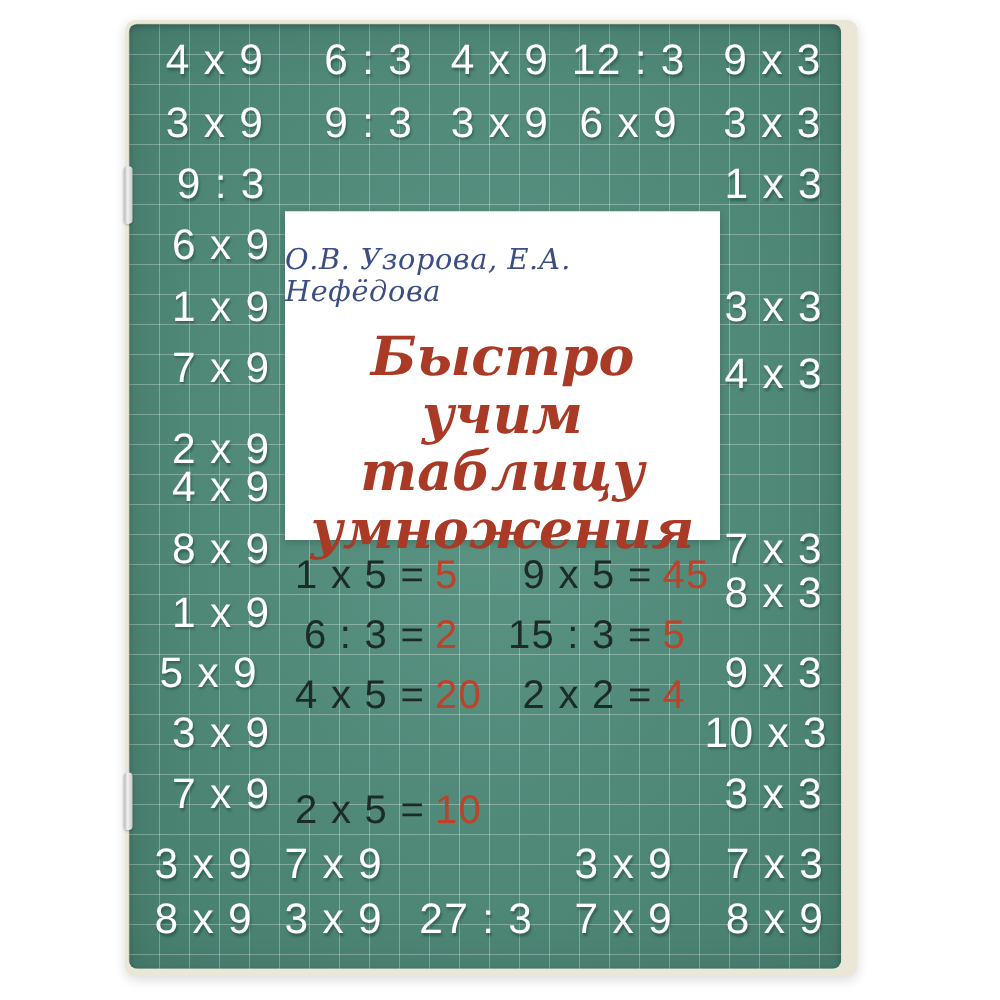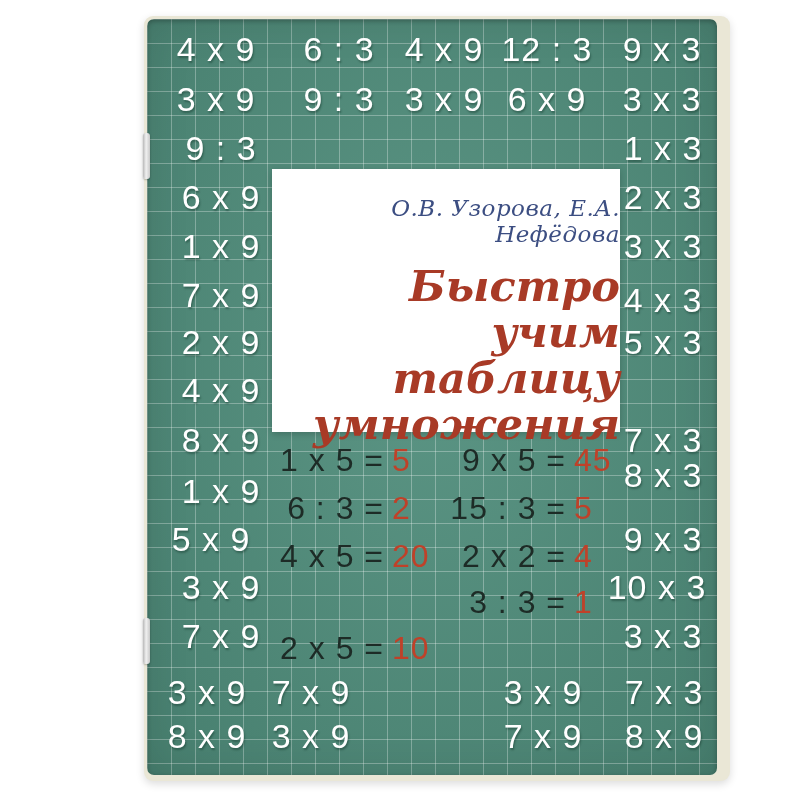--- a/index.html
+++ b/index.html
@@ -1,20 +1,19 @@
 <!DOCTYPE html>
 <html><head>
 <meta charset="utf-8">
 <style>
   html, body { margin: 0; padding: 0; }
   .photo {
     position: relative; width: 707px; height: 800px;
     background: #ffffff; overflow: hidden;
     font-family: "Liberation Sans", sans-serif;
-    margin-left: 44px;
   }
   .book {
     position: absolute; left: 100px; top: 16px; width: 586px; height: 765px;
     background: #eae7d6; border-radius: 9px;
     box-shadow: 0 3px 9px rgba(0,0,0,0.14);
   }
   .board {
     position: absolute; left: 3px; top: 3px; width: 570px; height: 756px;
     border-radius: 7px;
     background-color: #4f8d7b;
@@ -42,26 +41,26 @@
     display: flex; align-items: center;
     font-size: 32px; white-space: nowrap; letter-spacing: 1px;
   }
   .eq-lhs { display: inline-block; width: 200px; text-align: right; color: #1d2b26; }
   .eq-ans { margin-left: 8px; color: #bf4129; }
   .title-box {
     position: absolute; left: 228px; top: 169px; width: 348px; height: 263px;
     background: #ffffff; box-shadow: 0 2px 7px rgba(0,0,0,0.20);
   }
   .authors {
-    margin-top: 26px; text-align: right;
+    margin-top: 26px; text-align: left;
     font-family: "DejaVu Serif", serif; font-style: italic;
     font-size: 23px; color: #3c4e82; letter-spacing: 0.5px;
   }
   .book-title {
-    margin-top: 16px; text-align: right;
+    margin-top: 16px; text-align: center;
     font-family: "DejaVu Serif", serif; font-style: italic; font-weight: bold;
     font-size: 43px; line-height: 46px; color: #a83a26;
   }
 </style>
 </head>
 <body>
 
 <div class="photo">
 
   <div class="book">
@@ -79,33 +78,31 @@
   <span class="chalk" style="left:172px;top:99px">3 x 9</span>
   <span class="chalk" style="left:295px;top:99px">9 : 3</span>
   <span class="chalk" style="left:400px;top:99px">3 x 9</span>
   <span class="chalk" style="left:503px;top:99px">6 x 9</span>
   <span class="chalk" style="left:618px;top:99px">3 x 3</span>
 
   <span class="chalk" style="left:177px;top:148px">9 : 3</span>
   <span class="chalk" style="left:177px;top:197px">6 x 9</span>
   <span class="chalk" style="left:177px;top:246px">1 x 9</span>
   <span class="chalk" style="left:177px;top:295px">7 x 9</span>
-  <span class="chalk" style="left:177px;top:342px">2 x 9</span>
+  <span class="chalk" style="left:177px;top:360px">2 x 9</span>
   <span class="chalk" style="left:177px;top:390px">4 x 9</span>
   <span class="chalk" style="left:177px;top:440px">8 x 9</span>
   <span class="chalk" style="left:177px;top:491px">1 x 9</span>
   <span class="chalk" style="left:167px;top:539px">5 x 9</span>
   <span class="chalk" style="left:177px;top:587px">3 x 9</span>
   <span class="chalk" style="left:177px;top:636px">7 x 9</span>
 
   <span class="chalk" style="left:619px;top:148px">1 x 3</span>
-  <span class="chalk" style="left:619px;top:197px">2 x 3</span>
   <span class="chalk" style="left:619px;top:246px">3 x 3</span>
   <span class="chalk" style="left:619px;top:300px">4 x 3</span>
-  <span class="chalk" style="left:619px;top:342px">5 x 3</span>
   <span class="chalk" style="left:619px;top:440px">7 x 3</span>
   <span class="chalk" style="left:619px;top:475px">8 x 3</span>
   <span class="chalk" style="left:619px;top:539px">9 x 3</span>
   <span class="chalk" style="left:613px;top:587px">10 x 3</span>
   <span class="chalk" style="left:619px;top:636px">3 x 3</span>
 
   <div class="title-box">
     <div class="authors">О.В. Узорова, Е.А. Нефёдова</div>
     <div class="book-title">
       <div>Быстро учим</div>
@@ -135,27 +132,24 @@
     <span class="eq-ans">45</span>
   </div>
   <div class="eq" style="left:322px;top:508px">
     <span class="eq-lhs">15 : 3 =</span>
     <span class="eq-ans">5</span>
   </div>
   <div class="eq" style="left:322px;top:556px">
     <span class="eq-lhs">2 x 2 =</span>
     <span class="eq-ans">4</span>
   </div>
-  <div class="eq" style="left:322px;top:602px">
-    <span class="eq-lhs">3 : 3 =</span>
-    <span class="eq-ans">1</span>
-  </div>
 
   <span class="chalk" style="left:163px;top:692px">3 x 9</span>
   <span class="chalk" style="left:267px;top:692px">7 x 9</span>
   <span class="chalk" style="left:499px;top:692px">3 x 9</span>
   <span class="chalk" style="left:620px;top:692px">7 x 3</span>
   <span class="chalk" style="left:163px;top:736px">8 x 9</span>
   <span class="chalk" style="left:267px;top:736px">3 x 9</span>
+  <span class="chalk" style="left:381px;top:736px">27 : 3</span>
   <span class="chalk" style="left:499px;top:736px">7 x 9</span>
   <span class="chalk" style="left:620px;top:736px">8 x 9</span>
 
 </div>
 
 </body></html>

